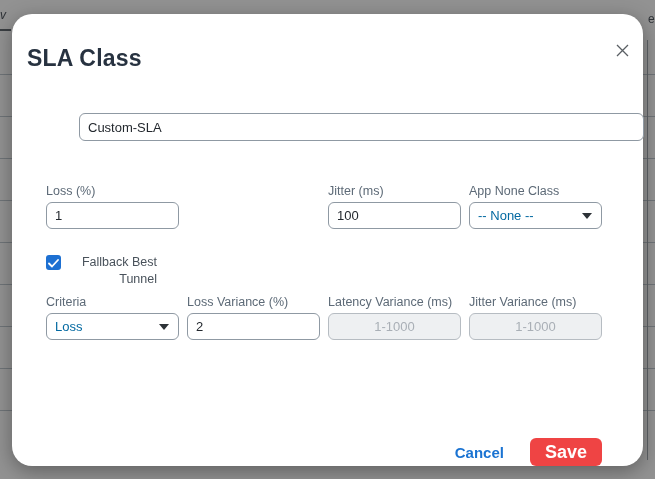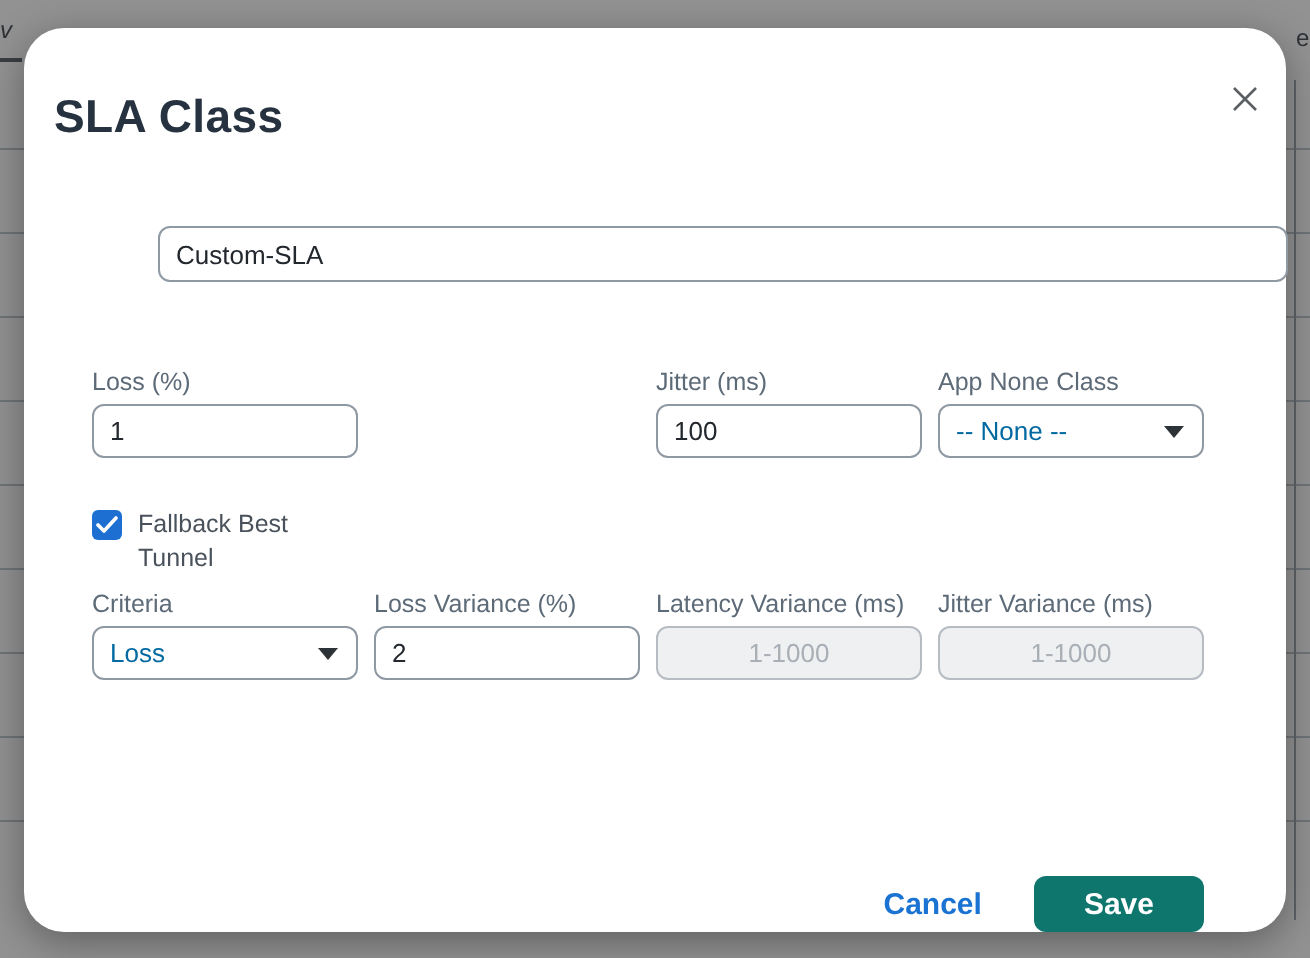--- a/index.html
+++ b/index.html
@@ -62,38 +62,38 @@
     background:#fff; display:flex; align-items:center; justify-content:space-between;
     padding:0 9px 0 8px; font-size:13px; color:#0369a1; cursor:pointer;
   }
   .caret {
     width:0; height:0; flex:none;
     border-left:5px solid transparent; border-right:5px solid transparent;
     border-top:6px solid #2d3237;
   }
 
   
-  .cb-row { position:absolute; left:34px; top:240px; display:flex; gap:8px; }
+  .cb-row { position:absolute; left:34px; top:240px; display:flex; gap:8px;text-align:right; }
   .checkbox {
     width:15px; height:15px; flex:none; margin-top:1px;
     background:#1D70D2; border-radius:3px;
     display:flex; align-items:center; justify-content:center; cursor:pointer;
   }
   .cb-label { width:88px; font-size:12.5px; line-height:17px; color:#49525b; font-weight:400; }
 
   
   .footer { position:absolute; top:384px; right:41px; display:flex; align-items:center; gap:26px;margin-top:40px; }
   .btn-cancel {
     background:none; border:none; padding:0; cursor:pointer;
     color:#1A73D2; font-weight:700; font-size:15px; font-family:"Liberation Sans", sans-serif;
   }
   .btn-save {
-    background:#0f766e; border:none; cursor:pointer;
-    color:#ffffff; font-weight:700; font-size:15px; font-family:"Liberation Sans", sans-serif;
-    height:28px; padding:0 25px; border-radius:6px;
+    background:#ef4444; border:none; cursor:pointer;
+    color:#ffffff; font-weight:700; font-size:18px; font-family:"Liberation Sans", sans-serif;
+    height:28px; padding:0 15px; border-radius:6px;
     display:flex; align-items:center;
   }
 </style>
 </head>
 <body>
 
 <div>
   <div class="bd-strip bd-left"></div>
   <div class="bd-strip bd-right"></div>
   <div class="bd-vline"></div>

